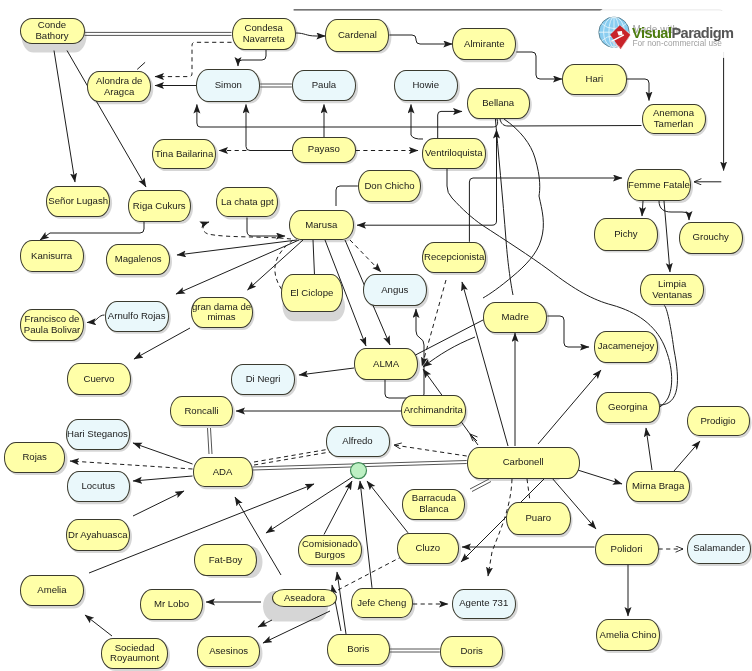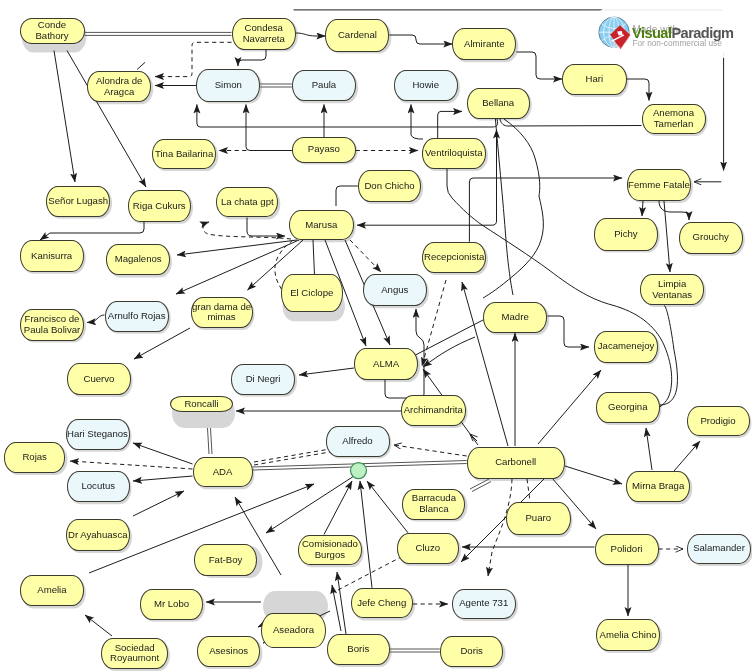--- a/index.html
+++ b/index.html
@@ -307,42 +307,42 @@
       </div>
     <div class="node b" style="left:231.0px;top:363.5px;width:64.0px;height:31.3px;">
         <span class="lbl">Di Negri</span>
       </div>
     <div class="node y" style="left:354.0px;top:348px;width:64.2px;height:32.0px;">
         <span class="lbl">ALMA</span>
       </div>
     <div class="node y" style="left:594.3px;top:331px;width:63.5px;height:31.5px;">
         <span class="lbl">Jacamenejoy</span>
       </div>
-    <div class="node y" style="left:170.0px;top:396px;width:63.0px;height:16px;">
+    <div class="node y" style="left:170.0px;top:396px;width:63.0px;height:30.0px;">
         <span class="lbl">Roncalli</span>
       </div>
     <div class="node y" style="left:401.0px;top:395.3px;width:64.5px;height:30.7px;">
         <span class="lbl">Archimandrita</span>
       </div>
     <div class="node y" style="left:596.0px;top:391.5px;width:63.5px;height:31.5px;">
         <span class="lbl">Georgina</span>
       </div>
     <div class="node y" style="left:686.5px;top:406px;width:63.0px;height:30.0px;">
         <span class="lbl">Prodigio</span>
       </div>
     <div class="node b" style="left:65.5px;top:418.5px;width:64.0px;height:31.3px;">
         <span class="lbl">Hari Steganos</span>
       </div>
     <div class="node y" style="left:3.8px;top:442.3px;width:61.7px;height:30.7px;">
         <span class="lbl">Rojas</span>
       </div>
     <div class="node b" style="left:325.5px;top:426px;width:64.0px;height:30.5px;">
         <span class="lbl">Alfredo</span>
       </div>
-    <div class="node y" style="left:466.7px;top:446.7px;width:98.0px;height:32.4px;">
+    <div class="node y" style="left:466.7px;top:446.7px;width:113px;height:32.4px;">
         <span class="lbl">Carbonell</span>
       </div>
     <div class="node y" style="left:192.5px;top:456.5px;width:60.0px;height:30.8px;">
         <span class="lbl">ADA</span>
       </div>
     <div class="node b" style="left:67.0px;top:471px;width:62.5px;height:31.3px;">
         <span class="lbl">Locutus</span>
       </div>
     <div class="node y" style="left:626.0px;top:471px;width:64.3px;height:31.3px;">
         <span class="lbl">Mirna Braga</span>
@@ -370,21 +370,21 @@
       </div>
     <div class="node y" style="left:396.5px;top:532.8px;width:62.5px;height:31.2px;">
         <span class="lbl">Cluzo</span>
       </div>
     <div class="node y" style="left:20.0px;top:575.3px;width:63.8px;height:31.2px;">
         <span class="lbl">Amelia</span>
       </div>
     <div class="node y" style="left:140.0px;top:588.5px;width:63.0px;height:31.3px;">
         <span class="lbl">Mr Lobo</span>
       </div>
-    <div class="node y" style="left:261.0px;top:589px;width:65.0px;height:35px;margin-top:24px;">
+    <div class="node y" style="left:272px;top:589px;width:65.0px;height:18px;">
         <span class="lbl">Aseadora</span>
       </div>
     <div class="node y" style="left:350.5px;top:587.8px;width:62.5px;height:30.7px;">
         <span class="lbl">Jefe Cheng</span>
       </div>
     <div class="node b" style="left:451.5px;top:588.5px;width:64.5px;height:30.5px;">
         <span class="lbl">Agente 731</span>
       </div>
     <div class="node y" style="left:596.0px;top:619px;width:64.3px;height:32.0px;">
         <span class="lbl">Amelia Chino</span>

